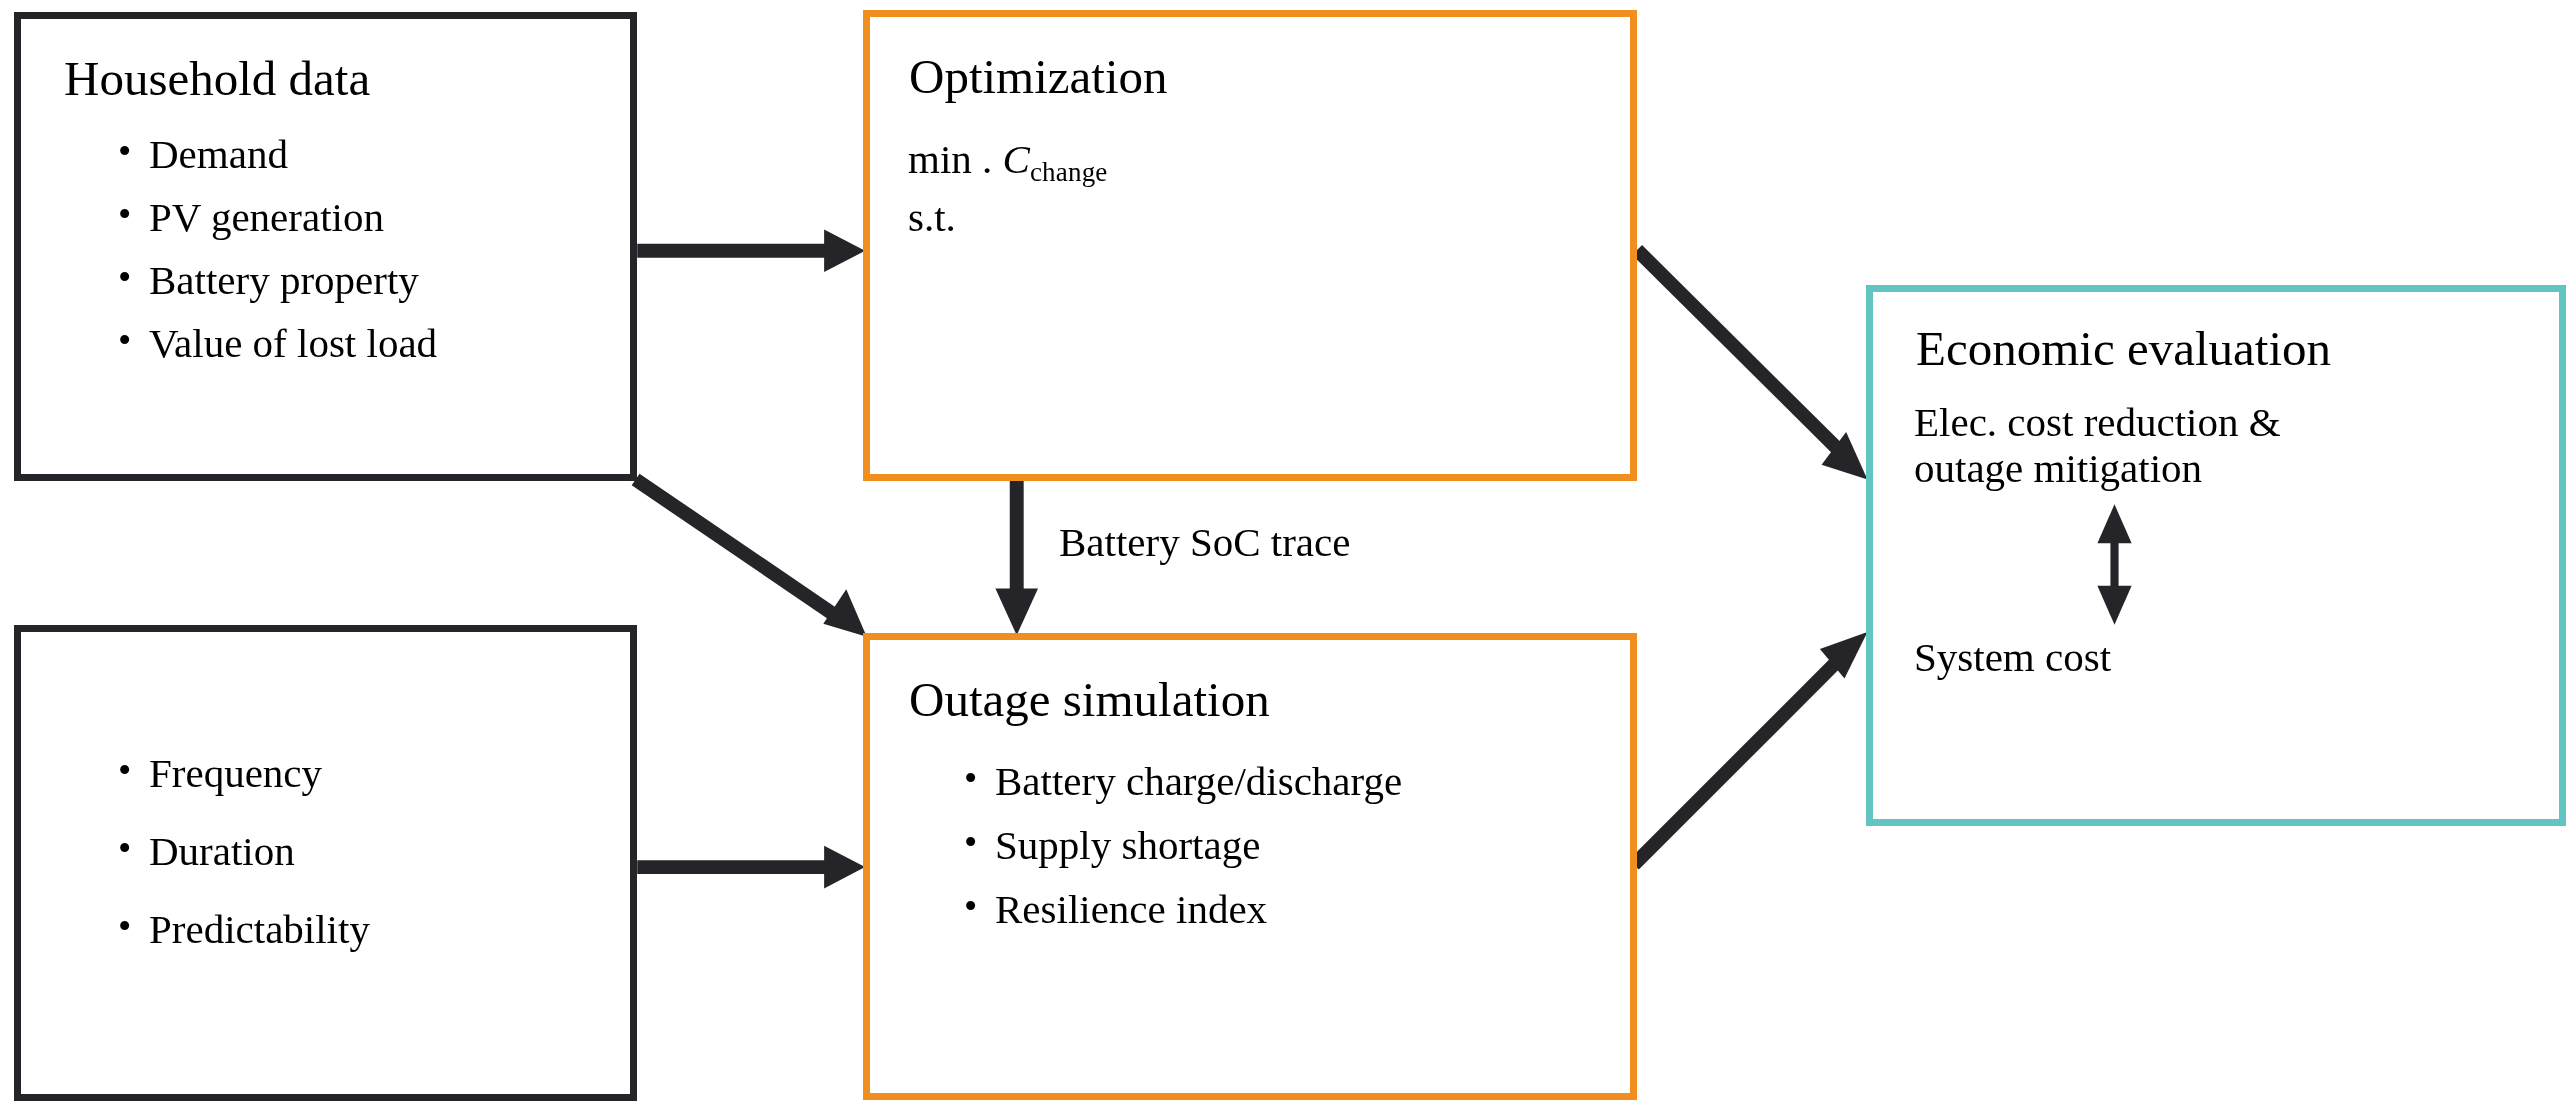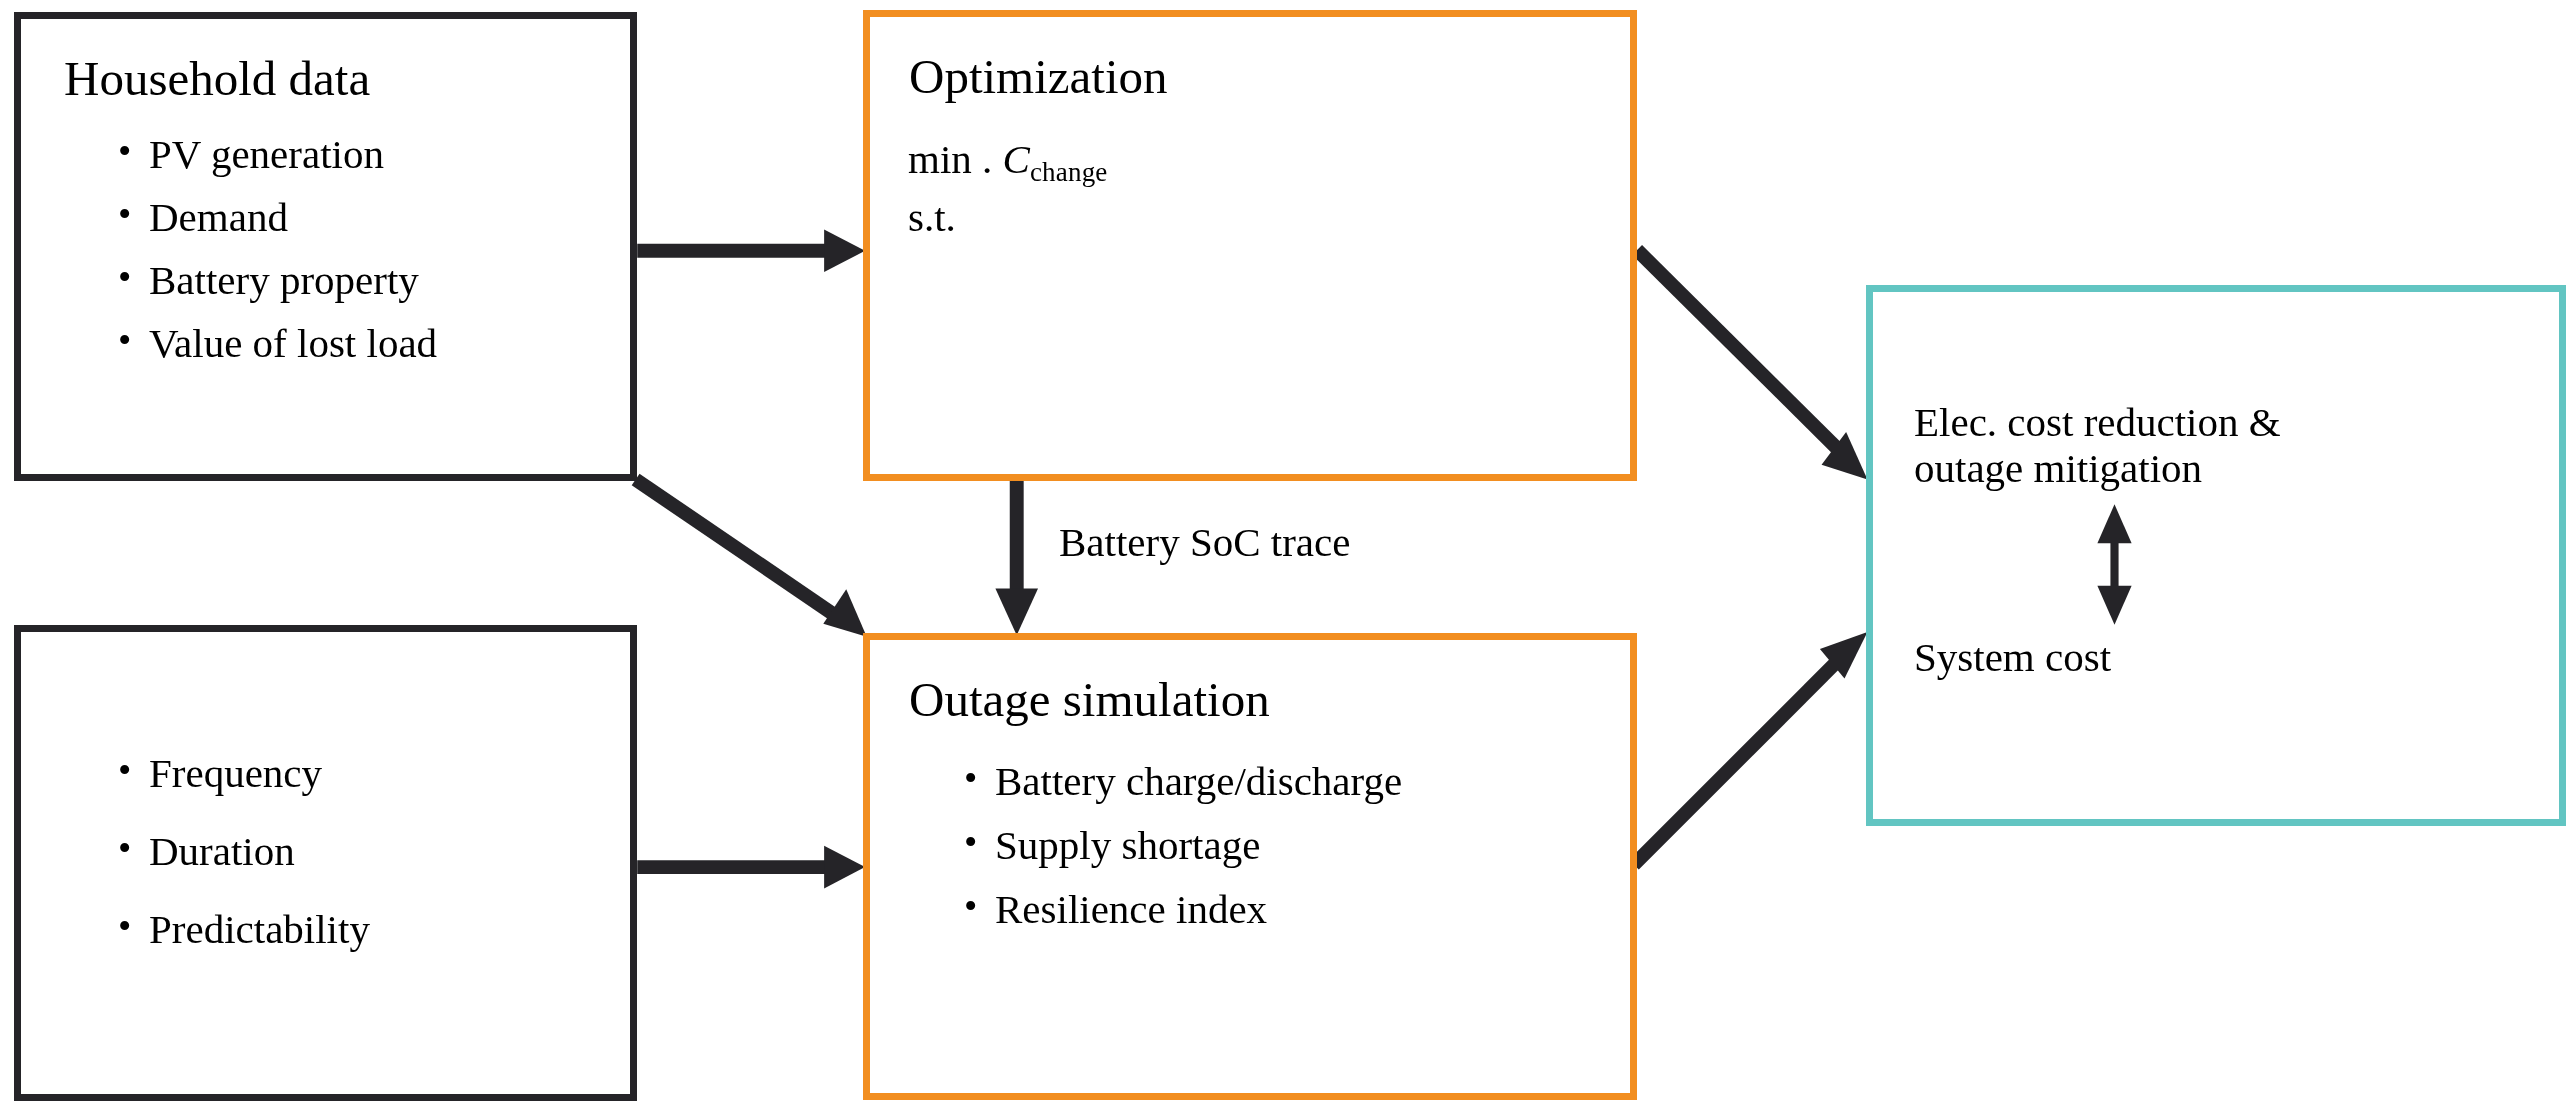--- a/index.html
+++ b/index.html
@@ -151,22 +151,22 @@
 
     <g>
       <line x1="1993" y1="1055" x2="2248" y2="800" stroke="#252428" stroke-width="17"></line>
       <polygon points="2278,771 2250,828 2220,792" fill="#252428"></polygon>
     </g>
   </svg>
 
   <div class="node black" id="household-box">
     <div class="node-title">Household data</div>
     <ul class="bullets">
+      <li>Demand</li>
       <li>PV generation</li>
-      <li>Demand</li>
       <li>Battery property</li>
       <li>Value of lost load</li>
     </ul>
   </div>
 
   <div class="node black" id="outage-prop-box">
     <ul class="bullets">
       <li>Frequency</li>
       <li>Duration</li>
       <li>Predictability</li>
@@ -190,20 +190,21 @@
   <div class="node orange" id="outage-sim-box">
     <div class="node-title">Outage simulation</div>
     <ul class="bullets">
       <li>Battery charge/discharge</li>
       <li>Supply shortage</li>
       <li>Resilience index</li>
     </ul>
   </div>
 
   <div class="node teal" id="economic-box">
+    <div class="node-title">Economic evaluation</div>
 
     <div id="econ-top-text">
       <div class="plain-line">Elec. cost reduction &amp;</div>
       <div class="plain-line">outage mitigation</div>
     </div>
 
     <svg id="econ-double-arrow" viewBox="0 0 70 148" width="57" height="121" xmlns="http://www.w3.org/2000/svg">
       <line x1="35" y1="30" x2="35" y2="118" stroke="#252428" stroke-width="10"></line>
       <polygon points="35,0 14,48 56,48" fill="#252428"></polygon>
       <polygon points="35,148 14,100 56,100" fill="#252428"></polygon>

